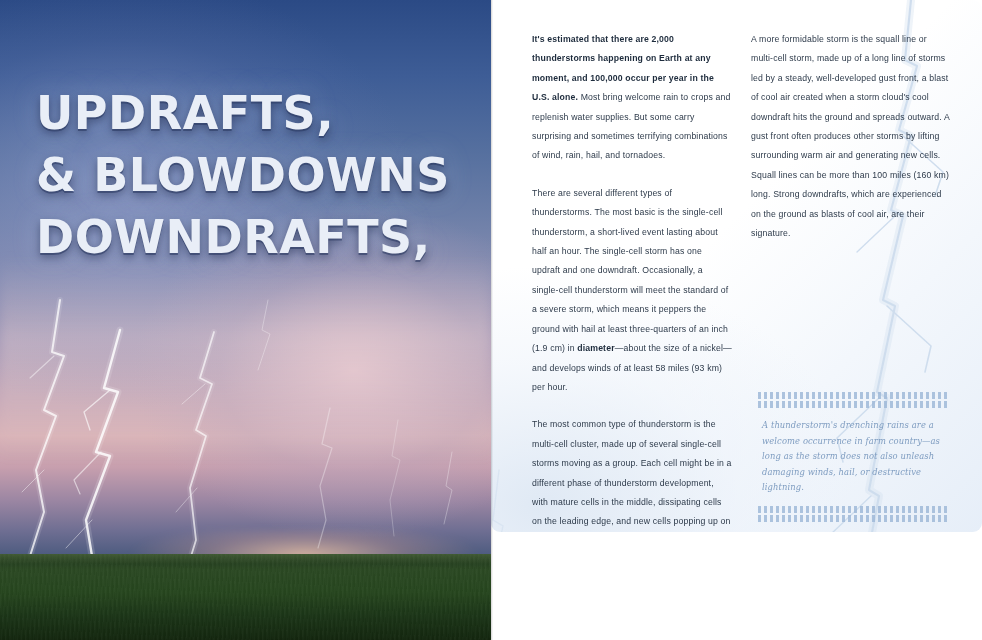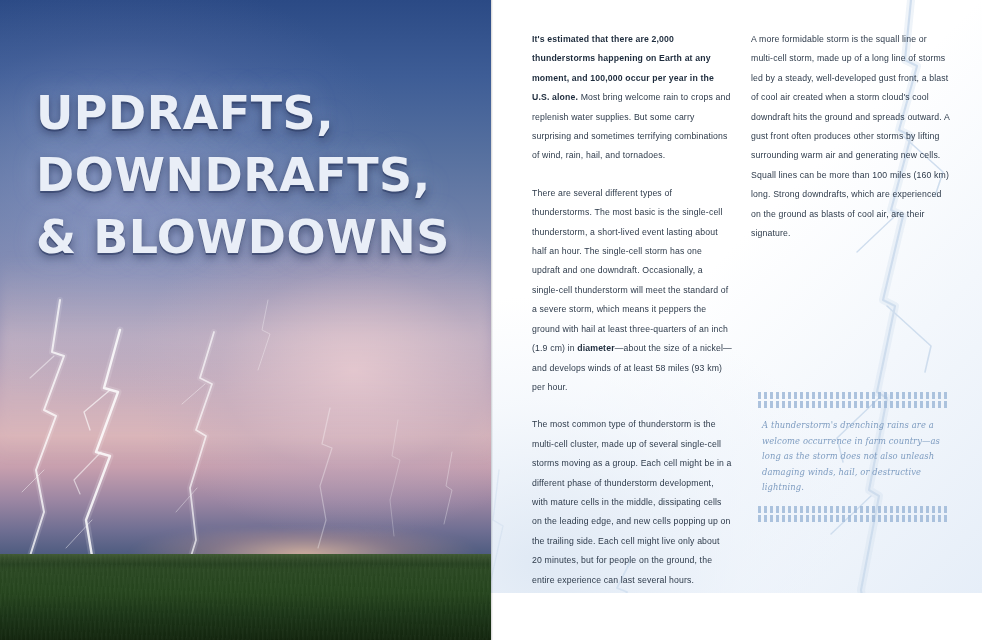--- a/index.html
+++ b/index.html
@@ -109,23 +109,24 @@
       0 2px 0 rgba(40,55,95,0.55),
       0 4px 10px rgba(25,35,70,0.55),
       0 0 26px rgba(200,220,255,0.35);
     white-space: nowrap;
   }
 
   
   .page-right {
     position: relative;
     width: 491px;
-    height: 593px;
+    height: 532px;
     background: #ffffff;
     overflow: hidden;
+    border-radius: 9px;
   }
   .rp-bg {
     position: absolute;
     inset: 0;
     background:
       radial-gradient(ellipse 90% 60% at 10% 95%, rgba(222,232,244,0.95) 0%, rgba(236,242,250,0.5) 45%, rgba(255,255,255,0) 75%),
       linear-gradient(135deg, #ffffff 0%, #ffffff 45%, #f3f7fc 70%, #e6eef8 100%);
   }
   .rp-bolts { position: absolute; inset: 0; }
 
@@ -247,22 +248,22 @@
         </g>
       </g>
     </svg>
 
     <div class="field">
       <div class="field-texture"></div>
     </div>
 
     <div class="title-block">
       <div class="title-line">UPDRAFTS,</div>
+      <div class="title-line">&amp; BLOWDOWNS</div>
       <div class="title-line">DOWNDRAFTS,</div>
-      <div class="title-line">&amp; BLOWDOWNS</div>
     </div>
   </div>
 
   <div class="page-right">
     <div class="rp-bg"></div>
 
     <svg class="rp-bolts" width="491" height="640" viewBox="0 0 491 640">
       <g stroke="#cddced" fill="none" stroke-linecap="round" stroke-linejoin="round" opacity="0.95">
         <path d="M420 0 L414 60 L426 66 L408 130 L420 136 L400 210 L412 216 L392 300 L404 306 L386 392 L396 398 L378 490 L388 496 L370 590 L378 640" stroke-width="2.2"></path>
         <path d="M420 0 L414 60 L426 66 L408 130 L420 136 L400 210 L412 216 L392 300 L404 306 L386 392 L396 398 L378 490 L388 496 L370 590 L378 640" stroke-width="8" opacity="0.35"></path>

